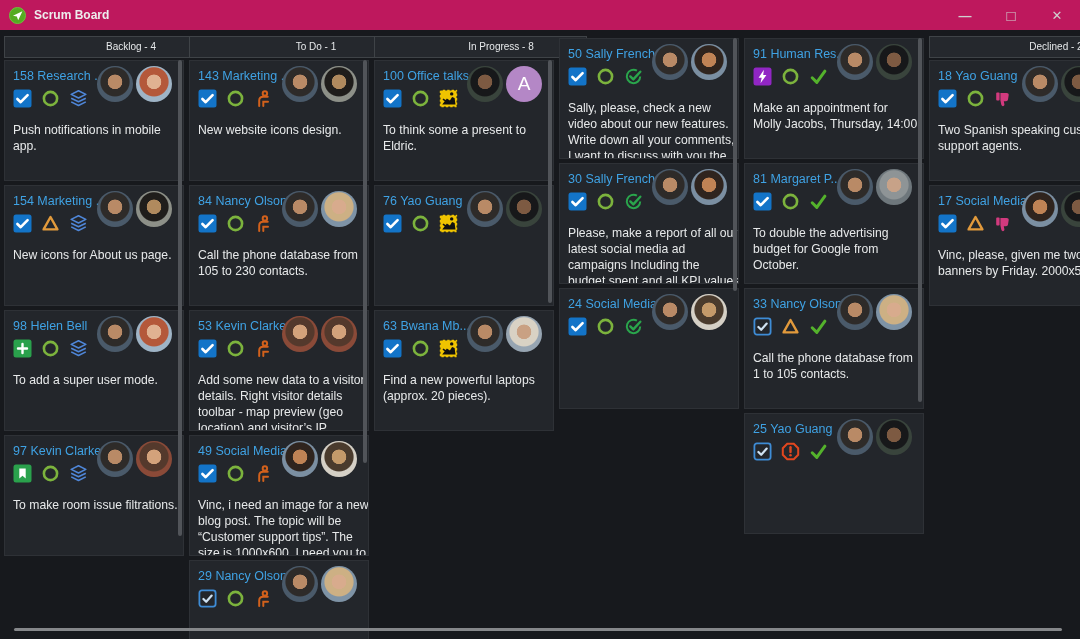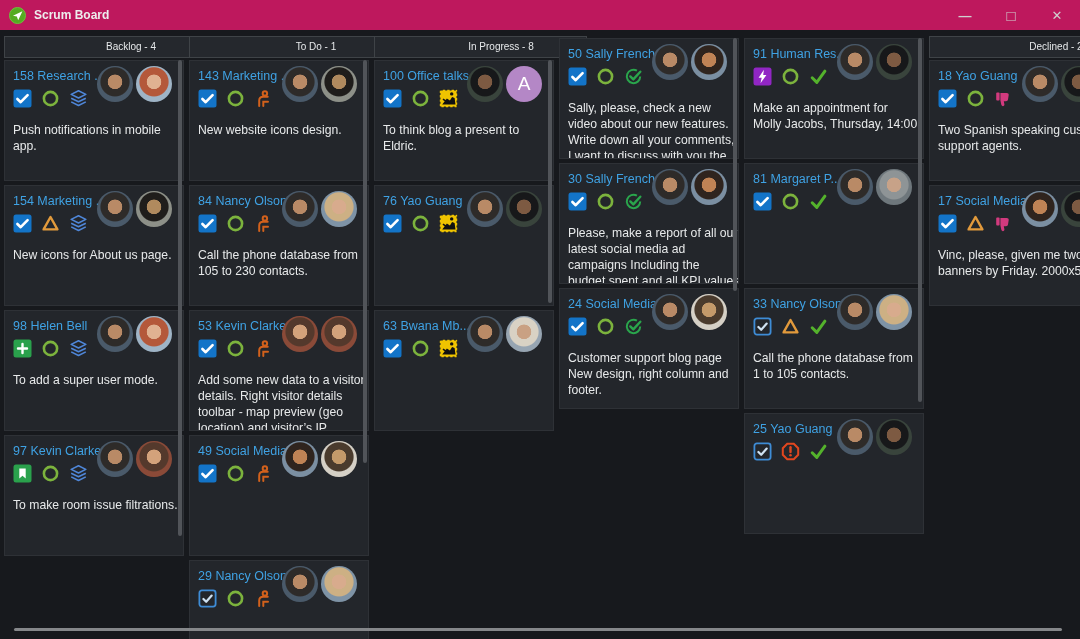--- a/index.html
+++ b/index.html
@@ -249,21 +249,24 @@
               </span>
               <span class="icn">
                 <svg viewBox="0 0 19 19">
                   <g fill="none" stroke="#d2611c" stroke-width="2" stroke-linecap="round">
                     <circle cx="10.9" cy="4.4" r="2.2"></circle>
                     <path d="M5.2 17V11.4c0-2.5 1.8-3.7 4-3.7h4.5"></path>
                     <path d="M9.3 17v-4.2h4.7"></path>
                   </g>
                 </svg>
               </span>
-            </div></div>
+            </div><div class="card-text">Vinc, i need an image for a new
+blog post. The topic will be
+“Customer support tips”. The
+size is 1000x600. I need you to</div></div>
           <div class="card"><span class="card-title">29 Nancy Olson</span><div class="avatar a1" style="background: radial-gradient(circle at 50% 44%, rgb(185, 138, 102) 0px, rgb(185, 138, 102) 26%, rgb(46, 43, 41) 28%, rgb(46, 43, 41) 52%, rgb(74, 90, 106) 56%);"></div><div class="avatar a2" style="background: radial-gradient(circle at 50% 44%, rgb(216, 171, 141) 0px, rgb(216, 171, 141) 26%, rgb(205, 176, 132) 28%, rgb(205, 176, 132) 52%, rgb(126, 147, 166) 56%);"></div><div class="icon-row">
               <span class="icn">
                 <svg viewBox="0 0 19 19">
                   <rect x="1.4" y="1.4" width="16.2" height="16.2" rx="2.5" fill="none" stroke="#3e8cd6" stroke-width="1.8"></rect>
                   <path d="M5.4 10l2.8 2.8L13.7 6.6" fill="none" stroke="#cfe2f2" stroke-width="2.2" stroke-linecap="round" stroke-linejoin="round"></path>
                 </svg>
               </span>
               <span class="icn">
                 <svg viewBox="0 0 19 19">
                   <circle cx="9.5" cy="9.5" r="6.6" fill="none" stroke="#7cb33d" stroke-width="2.6"></circle>
@@ -303,21 +306,21 @@
                 <svg viewBox="0 0 19 19">
                   <rect x="0.8" y="0.8" width="17.4" height="17.4" rx="1" fill="#f0c400"></rect>
                   <rect x="0.8" y="0.8" width="17.4" height="17.4" rx="1" fill="none" stroke="#1d2126" stroke-width="1.4" stroke-dasharray="2 2.4"></rect>
                   <g fill="#111111">
                     <circle cx="12.7" cy="4.9" r="1.7"></circle>
                     <path d="M3.2 15.6l4.7-6.1 3 2 2.2-3.4 2.5 1 .9 6.5z"></path>
                     <path d="M4.4 9.4l6.6 4.6-.9 1.3-6.6-4.6z"></path>
                   </g>
                 </svg>
               </span>
-            </div><div class="card-text">To think blog a present to
+            </div><div class="card-text">To think some a present to
 Eldric.</div></div>
           <div class="card"><span class="card-title">76 Yao Guang</span><div class="avatar a1" style="background: radial-gradient(circle at 50% 44%, rgb(185, 138, 102) 0px, rgb(185, 138, 102) 26%, rgb(46, 43, 41) 28%, rgb(46, 43, 41) 52%, rgb(74, 90, 106) 56%);"></div><div class="avatar a2" style="background: radial-gradient(circle at 50% 44%, rgb(125, 90, 66) 0px, rgb(125, 90, 66) 26%, rgb(23, 24, 26) 28%, rgb(23, 24, 26) 52%, rgb(57, 68, 60) 56%);"></div><div class="icon-row">
               <span class="icn">
                 <svg viewBox="0 0 19 19">
                   <rect x="0.5" y="0.5" width="18" height="18" rx="2.5" fill="#1374c8"></rect>
                   <path d="M4.4 10l3.3 3.2L14.6 6.2" fill="none" stroke="#fff" stroke-width="2.6" stroke-linecap="round" stroke-linejoin="round"></path>
                 </svg>
               </span>
               <span class="icn">
                 <svg viewBox="0 0 19 19">
@@ -349,110 +352,109 @@
                 </svg>
               </span>
               <span class="icn">
                 <svg viewBox="0 0 19 19">
                   <rect x="0.8" y="0.8" width="17.4" height="17.4" rx="1" fill="#f0c400"></rect>
                   <rect x="0.8" y="0.8" width="17.4" height="17.4" rx="1" fill="none" stroke="#1d2126" stroke-width="1.4" stroke-dasharray="2 2.4"></rect>
                   <g fill="#111111">
                     <circle cx="12.7" cy="4.9" r="1.7"></circle>
                     <path d="M3.2 15.6l4.7-6.1 3 2 2.2-3.4 2.5 1 .9 6.5z"></path>
                     <path d="M4.4 9.4l6.6 4.6-.9 1.3-6.6-4.6z"></path>
+                  </g>
+                </svg>
+              </span>
+            </div><div class="card-text">Find a new powerful laptops
+(approx. 20 pieces).</div></div>
+          <div class="vscroll">
+            <div class="vthumb" style="height: 46%;"></div>
+          </div>
+        </div>
+      </div>
+      <div class="column">
+        <div class="cards">
+          <div class="card"><span class="card-title">50 Sally French</span><div class="avatar a1" style="background: radial-gradient(circle at 50% 44%, rgb(185, 138, 102) 0px, rgb(185, 138, 102) 26%, rgb(46, 43, 41) 28%, rgb(46, 43, 41) 52%, rgb(74, 90, 106) 56%);"></div><div class="avatar a2" style="background: radial-gradient(circle at 50% 44%, rgb(192, 131, 85) 0px, rgb(192, 131, 85) 26%, rgb(47, 36, 30) 28%, rgb(47, 36, 30) 52%, rgb(123, 143, 162) 56%);"></div><div class="icon-row">
+              <span class="icn">
+                <svg viewBox="0 0 19 19">
+                  <rect x="0.5" y="0.5" width="18" height="18" rx="2.5" fill="#1374c8"></rect>
+                  <path d="M4.4 10l3.3 3.2L14.6 6.2" fill="none" stroke="#fff" stroke-width="2.6" stroke-linecap="round" stroke-linejoin="round"></path>
+                </svg>
+              </span>
+              <span class="icn">
+                <svg viewBox="0 0 19 19">
+                  <circle cx="9.5" cy="9.5" r="6.6" fill="none" stroke="#7cb33d" stroke-width="2.6"></circle>
+                </svg>
+              </span>
+              <span class="icn">
+                <svg viewBox="0 0 19 19">
+                  <g fill="none" stroke="#2aa54c">
+                    <path d="M16.2 9.5a6.7 6.7 0 1 1-3.3-5.8" stroke-width="2"></path>
+                    <path d="M6.3 9.4l3 3 7-7.7" stroke-width="2.4" stroke-linecap="round" stroke-linejoin="round"></path>
+                  </g>
+                </svg>
+              </span>
+            </div><div class="card-text">Sally, please, check a new
+video about our new features.
+Write down all your comments,
+I want to discuss with you the
+scenario</div></div>
+          <div class="card"><span class="card-title">30 Sally French</span><div class="avatar a1" style="background: radial-gradient(circle at 50% 44%, rgb(185, 138, 102) 0px, rgb(185, 138, 102) 26%, rgb(46, 43, 41) 28%, rgb(46, 43, 41) 52%, rgb(74, 90, 106) 56%);"></div><div class="avatar a2" style="background: radial-gradient(circle at 50% 44%, rgb(192, 131, 85) 0px, rgb(192, 131, 85) 26%, rgb(47, 36, 30) 28%, rgb(47, 36, 30) 52%, rgb(123, 143, 162) 56%);"></div><div class="icon-row">
+              <span class="icn">
+                <svg viewBox="0 0 19 19">
+                  <rect x="0.5" y="0.5" width="18" height="18" rx="2.5" fill="#1374c8"></rect>
+                  <path d="M4.4 10l3.3 3.2L14.6 6.2" fill="none" stroke="#fff" stroke-width="2.6" stroke-linecap="round" stroke-linejoin="round"></path>
+                </svg>
+              </span>
+              <span class="icn">
+                <svg viewBox="0 0 19 19">
+                  <circle cx="9.5" cy="9.5" r="6.6" fill="none" stroke="#7cb33d" stroke-width="2.6"></circle>
+                </svg>
+              </span>
+              <span class="icn">
+                <svg viewBox="0 0 19 19">
+                  <g fill="none" stroke="#2aa54c">
+                    <path d="M16.2 9.5a6.7 6.7 0 1 1-3.3-5.8" stroke-width="2"></path>
+                    <path d="M6.3 9.4l3 3 7-7.7" stroke-width="2.4" stroke-linecap="round" stroke-linejoin="round"></path>
+                  </g>
+                </svg>
+              </span>
+            </div><div class="card-text">Please, make a report of all our
+latest social media ad
+campaigns Including the
+budget spent and all KPI values.</div></div>
+          <div class="card"><span class="card-title">24 Social Media</span><div class="avatar a1" style="background: radial-gradient(circle at 50% 44%, rgb(185, 138, 102) 0px, rgb(185, 138, 102) 26%, rgb(46, 43, 41) 28%, rgb(46, 43, 41) 52%, rgb(74, 90, 106) 56%);"></div><div class="avatar a2" style="background: radial-gradient(circle at 50% 44%, rgb(196, 154, 106) 0px, rgb(196, 154, 106) 26%, rgb(74, 59, 45) 28%, rgb(74, 59, 45) 52%, rgb(213, 208, 198) 56%);"></div><div class="icon-row">
+              <span class="icn">
+                <svg viewBox="0 0 19 19">
+                  <rect x="0.5" y="0.5" width="18" height="18" rx="2.5" fill="#1374c8"></rect>
+                  <path d="M4.4 10l3.3 3.2L14.6 6.2" fill="none" stroke="#fff" stroke-width="2.6" stroke-linecap="round" stroke-linejoin="round"></path>
+                </svg>
+              </span>
+              <span class="icn">
+                <svg viewBox="0 0 19 19">
+                  <circle cx="9.5" cy="9.5" r="6.6" fill="none" stroke="#7cb33d" stroke-width="2.6"></circle>
+                </svg>
+              </span>
+              <span class="icn">
+                <svg viewBox="0 0 19 19">
+                  <g fill="none" stroke="#2aa54c">
+                    <path d="M16.2 9.5a6.7 6.7 0 1 1-3.3-5.8" stroke-width="2"></path>
+                    <path d="M6.3 9.4l3 3 7-7.7" stroke-width="2.4" stroke-linecap="round" stroke-linejoin="round"></path>
                   </g>
                 </svg>
               </span>
             </div></div>
           <div class="vscroll">
             <div class="vthumb" style="height: 46%;"></div>
           </div>
         </div>
       </div>
       <div class="column">
         <div class="cards">
-          <div class="card"><span class="card-title">50 Sally French</span><div class="avatar a1" style="background: radial-gradient(circle at 50% 44%, rgb(185, 138, 102) 0px, rgb(185, 138, 102) 26%, rgb(46, 43, 41) 28%, rgb(46, 43, 41) 52%, rgb(74, 90, 106) 56%);"></div><div class="avatar a2" style="background: radial-gradient(circle at 50% 44%, rgb(192, 131, 85) 0px, rgb(192, 131, 85) 26%, rgb(47, 36, 30) 28%, rgb(47, 36, 30) 52%, rgb(123, 143, 162) 56%);"></div><div class="icon-row">
-              <span class="icn">
-                <svg viewBox="0 0 19 19">
-                  <rect x="0.5" y="0.5" width="18" height="18" rx="2.5" fill="#1374c8"></rect>
-                  <path d="M4.4 10l3.3 3.2L14.6 6.2" fill="none" stroke="#fff" stroke-width="2.6" stroke-linecap="round" stroke-linejoin="round"></path>
-                </svg>
-              </span>
-              <span class="icn">
-                <svg viewBox="0 0 19 19">
-                  <circle cx="9.5" cy="9.5" r="6.6" fill="none" stroke="#7cb33d" stroke-width="2.6"></circle>
-                </svg>
-              </span>
-              <span class="icn">
-                <svg viewBox="0 0 19 19">
-                  <g fill="none" stroke="#2aa54c">
-                    <path d="M16.2 9.5a6.7 6.7 0 1 1-3.3-5.8" stroke-width="2"></path>
-                    <path d="M6.3 9.4l3 3 7-7.7" stroke-width="2.4" stroke-linecap="round" stroke-linejoin="round"></path>
-                  </g>
-                </svg>
-              </span>
-            </div><div class="card-text">Sally, please, check a new
-video about our new features.
-Write down all your comments,
-I want to discuss with you the
-scenario</div></div>
-          <div class="card"><span class="card-title">30 Sally French</span><div class="avatar a1" style="background: radial-gradient(circle at 50% 44%, rgb(185, 138, 102) 0px, rgb(185, 138, 102) 26%, rgb(46, 43, 41) 28%, rgb(46, 43, 41) 52%, rgb(74, 90, 106) 56%);"></div><div class="avatar a2" style="background: radial-gradient(circle at 50% 44%, rgb(192, 131, 85) 0px, rgb(192, 131, 85) 26%, rgb(47, 36, 30) 28%, rgb(47, 36, 30) 52%, rgb(123, 143, 162) 56%);"></div><div class="icon-row">
-              <span class="icn">
-                <svg viewBox="0 0 19 19">
-                  <rect x="0.5" y="0.5" width="18" height="18" rx="2.5" fill="#1374c8"></rect>
-                  <path d="M4.4 10l3.3 3.2L14.6 6.2" fill="none" stroke="#fff" stroke-width="2.6" stroke-linecap="round" stroke-linejoin="round"></path>
-                </svg>
-              </span>
-              <span class="icn">
-                <svg viewBox="0 0 19 19">
-                  <circle cx="9.5" cy="9.5" r="6.6" fill="none" stroke="#7cb33d" stroke-width="2.6"></circle>
-                </svg>
-              </span>
-              <span class="icn">
-                <svg viewBox="0 0 19 19">
-                  <g fill="none" stroke="#2aa54c">
-                    <path d="M16.2 9.5a6.7 6.7 0 1 1-3.3-5.8" stroke-width="2"></path>
-                    <path d="M6.3 9.4l3 3 7-7.7" stroke-width="2.4" stroke-linecap="round" stroke-linejoin="round"></path>
-                  </g>
-                </svg>
-              </span>
-            </div><div class="card-text">Please, make a report of all our
-latest social media ad
-campaigns Including the
-budget spent and all KPI values.</div></div>
-          <div class="card"><span class="card-title">24 Social Media</span><div class="avatar a1" style="background: radial-gradient(circle at 50% 44%, rgb(185, 138, 102) 0px, rgb(185, 138, 102) 26%, rgb(46, 43, 41) 28%, rgb(46, 43, 41) 52%, rgb(74, 90, 106) 56%);"></div><div class="avatar a2" style="background: radial-gradient(circle at 50% 44%, rgb(196, 154, 106) 0px, rgb(196, 154, 106) 26%, rgb(74, 59, 45) 28%, rgb(74, 59, 45) 52%, rgb(213, 208, 198) 56%);"></div><div class="icon-row">
-              <span class="icn">
-                <svg viewBox="0 0 19 19">
-                  <rect x="0.5" y="0.5" width="18" height="18" rx="2.5" fill="#1374c8"></rect>
-                  <path d="M4.4 10l3.3 3.2L14.6 6.2" fill="none" stroke="#fff" stroke-width="2.6" stroke-linecap="round" stroke-linejoin="round"></path>
-                </svg>
-              </span>
-              <span class="icn">
-                <svg viewBox="0 0 19 19">
-                  <circle cx="9.5" cy="9.5" r="6.6" fill="none" stroke="#7cb33d" stroke-width="2.6"></circle>
-                </svg>
-              </span>
-              <span class="icn">
-                <svg viewBox="0 0 19 19">
-                  <g fill="none" stroke="#2aa54c">
-                    <path d="M16.2 9.5a6.7 6.7 0 1 1-3.3-5.8" stroke-width="2"></path>
-                    <path d="M6.3 9.4l3 3 7-7.7" stroke-width="2.4" stroke-linecap="round" stroke-linejoin="round"></path>
-                  </g>
-                </svg>
-              </span>
-            </div><div class="card-text">Customer support blog page
-New design, right column and
-footer.</div></div>
-          <div class="vscroll">
-            <div class="vthumb" style="height: 46%;"></div>
-          </div>
-        </div>
-      </div>
-      <div class="column">
-        <div class="cards">
           <div class="card"><span class="card-title">91 Human Res...</span><div class="avatar a1" style="background: radial-gradient(circle at 50% 44%, rgb(185, 138, 102) 0px, rgb(185, 138, 102) 26%, rgb(46, 43, 41) 28%, rgb(46, 43, 41) 52%, rgb(74, 90, 106) 56%);"></div><div class="avatar a2" style="background: radial-gradient(circle at 50% 44%, rgb(125, 90, 66) 0px, rgb(125, 90, 66) 26%, rgb(23, 24, 26) 28%, rgb(23, 24, 26) 52%, rgb(57, 68, 60) 56%);"></div><div class="icon-row">
               <span class="icn">
                 <svg viewBox="0 0 19 19">
                   <rect x="0.5" y="0.5" width="18" height="18" rx="2.5" fill="#9126c4"></rect>
                   <path d="M10.9 2.8L5.6 10.7h3.1L7.5 16.3l5.9-8.4h-3.2z" fill="#fff"></path>
                 </svg>
               </span>
               <span class="icn">
                 <svg viewBox="0 0 19 19">
                   <circle cx="9.5" cy="9.5" r="6.6" fill="none" stroke="#7cb33d" stroke-width="2.6"></circle>
@@ -475,21 +477,23 @@
               <span class="icn">
                 <svg viewBox="0 0 19 19">
                   <circle cx="9.5" cy="9.5" r="6.6" fill="none" stroke="#7cb33d" stroke-width="2.6"></circle>
                 </svg>
               </span>
               <span class="icn">
                 <svg viewBox="0 0 19 19">
                   <path d="M3.2 10.8l4.6 4.6L15.9 4.2" fill="none" stroke="#54b22c" stroke-width="3" stroke-linecap="round" stroke-linejoin="round"></path>
                 </svg>
               </span>
-            </div></div>
+            </div><div class="card-text">To double the advertising
+budget for Google from
+October.</div></div>
           <div class="card"><span class="card-title">33 Nancy Olson</span><div class="avatar a1" style="background: radial-gradient(circle at 50% 44%, rgb(185, 138, 102) 0px, rgb(185, 138, 102) 26%, rgb(46, 43, 41) 28%, rgb(46, 43, 41) 52%, rgb(74, 90, 106) 56%);"></div><div class="avatar a2" style="background: radial-gradient(circle at 50% 44%, rgb(216, 171, 141) 0px, rgb(216, 171, 141) 26%, rgb(205, 176, 132) 28%, rgb(205, 176, 132) 52%, rgb(126, 147, 166) 56%);"></div><div class="icon-row">
               <span class="icn">
                 <svg viewBox="0 0 19 19">
                   <rect x="1.4" y="1.4" width="16.2" height="16.2" rx="2.5" fill="none" stroke="#3e8cd6" stroke-width="1.8"></rect>
                   <path d="M5.4 10l2.8 2.8L13.7 6.6" fill="none" stroke="#cfe2f2" stroke-width="2.2" stroke-linecap="round" stroke-linejoin="round"></path>
                 </svg>
               </span>
               <span class="icn">
                 <svg viewBox="0 0 19 19">
                   <path d="M9.5 3L16.4 15.4H2.6Z" fill="none" stroke="#e29a3c" stroke-width="2.4" stroke-linejoin="round"></path>

